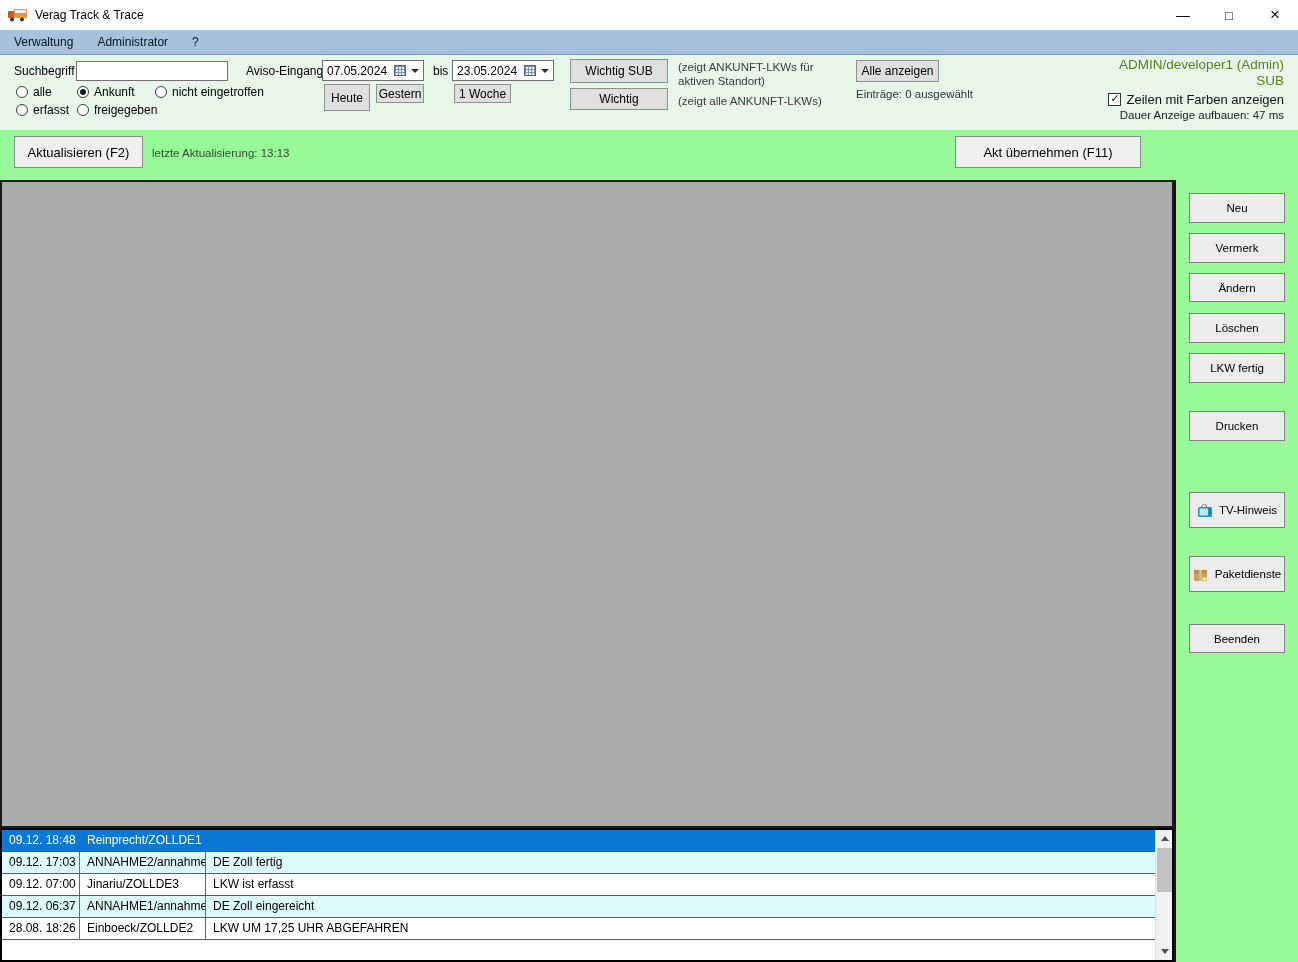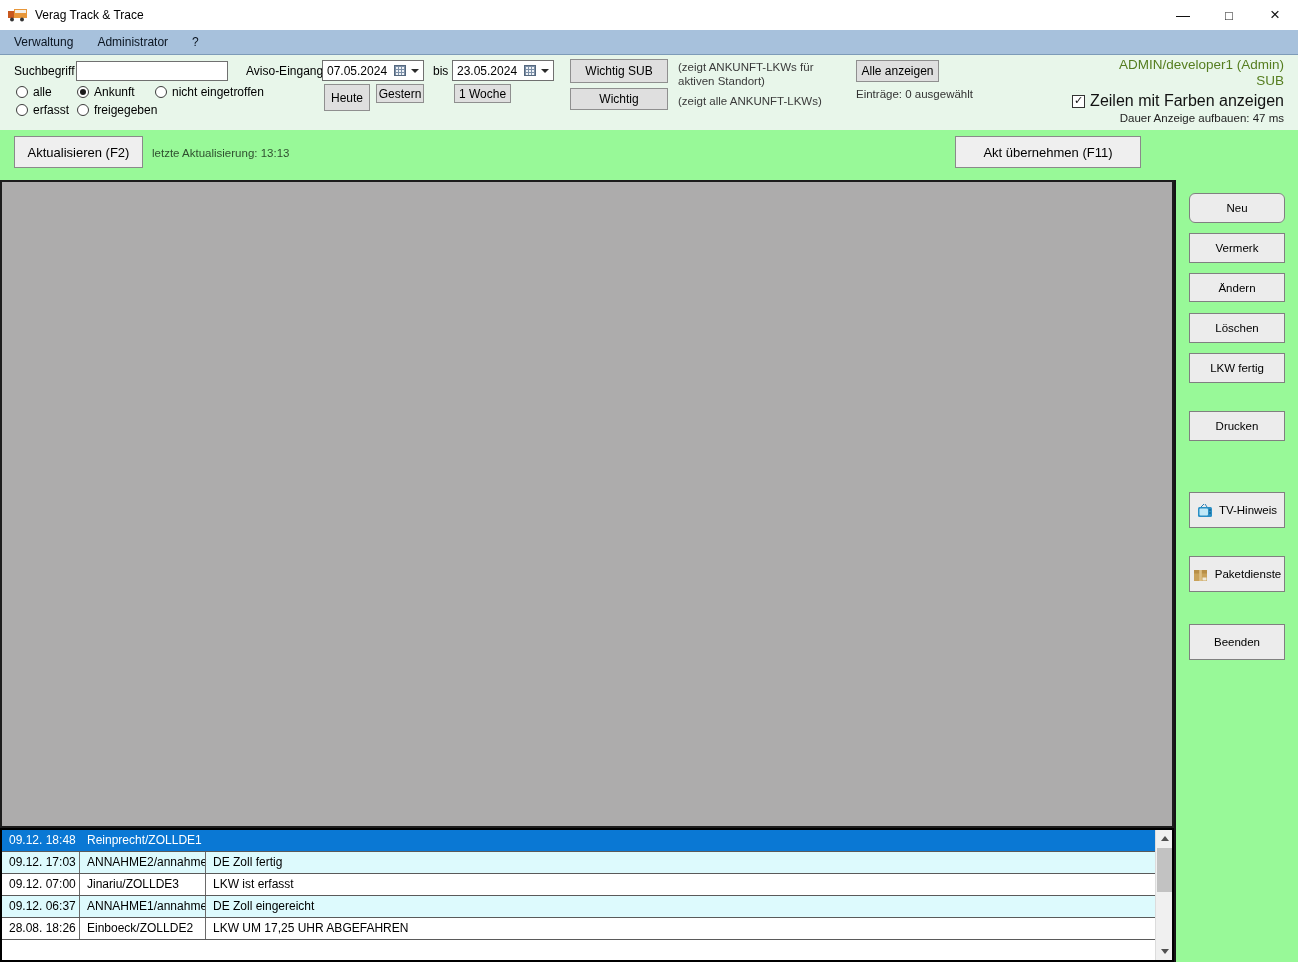--- a/index.html
+++ b/index.html
@@ -31,21 +31,21 @@
   .cal-icon { width:12px; height:11px; border:1px solid #55687e; margin-right:5px;
       background-image:repeating-linear-gradient(to right,#7d90a8 0 1px,transparent 1px 3px),
                        repeating-linear-gradient(to bottom,#7d90a8 0 1px,transparent 1px 3px);
       background-color:#eef2f7; flex:none; }
   .dd-arrow { width:0; height:0; border-left:4px solid transparent; border-right:4px solid transparent; border-top:4px solid #2b2b2b; flex:none; }
   .btn { position:absolute; background:#dfdfdf; border:1px solid #8f8f8f; font:12px "Liberation Sans",sans-serif; color:#000; display:flex; align-items:center; justify-content:center; cursor:default; }
   .hint { position:absolute; color:#3a3a3a; font-size:11.5px; line-height:14px; }
   .entries { position:absolute; color:#333; font-size:11.5px; }
   .user-block { position:absolute; right:14px; top:2px; width:280px; text-align:right; }
   .user-line { font-size:13.5px; color:#557d1f; line-height:16px; }
-  .cbx-row { display:flex; justify-content:flex-end; align-items:center; gap:5px; margin-top:3px; font-size:16px; color:#111; }
+  .cbx-row { display:flex; justify-content:flex-end; align-items:center; gap:5px; margin-top:3px; font-size:13px; color:#111; }
   .cbx { width:13px; height:13px; border:1px solid #333; background:#fff; position:relative; flex:none; }
   .cbx::after { content:"✓"; position:absolute; left:1px; top:-2px; font-size:11px; color:#111; }
   .dauer { font-size:11.5px; color:#222; margin-top:2px; }
 
   
   .commandbar { position:absolute; left:0; top:130px; width:1298px; height:50px; background:#98f998; }
   .big-btn { position:absolute; background:#efefef; border:1px solid #8a8a8a; font:13px "Liberation Sans",sans-serif; display:flex; align-items:center; justify-content:center; }
   .lastupd { position:absolute; left:152px; top:17px; font-size:11.5px; color:#2f4f2f; }
 
   
@@ -167,21 +167,21 @@
 
   <div class="commandbar">
     <div class="big-btn" style="left:14px; top:6px; width:129px; height:32px;">Aktualisieren (F2)</div>
     <span class="lastupd">letzte Aktualisierung: 13:13</span>
     <div class="big-btn" style="left:955px; top:6px; width:186px; height:32px;">Akt übernehmen (F11)</div>
   </div>
 
   <div class="main-gray"></div>
 
   <div class="sidebar">
-    <div class="side-btn" style="top:13px; height:30px;border-radius:6px;">Neu</div>
+    <div class="side-btn" style="top:13px; height:30px;">Neu</div>
     <div class="side-btn" style="top:53px; height:30px;">Vermerk</div>
     <div class="side-btn" style="top:93px; height:29px;">Ändern</div>
     <div class="side-btn" style="top:133px; height:30px;">Löschen</div>
     <div class="side-btn" style="top:173px; height:30px;">LKW fertig</div>
     <div class="side-btn" style="top:231px; height:30px;">Drucken</div>
 
     <div class="side-btn" style="top:312px; height:36px;">
       <span class="tv-ico">
         <svg width="16" height="14" viewBox="0 0 16 14">
           <path d="M4 3 L7 0 M10 3 L8 0" stroke="#2a7fb5" stroke-width="1" fill="none"></path>
@@ -199,21 +199,21 @@
         <svg width="15" height="14" viewBox="0 0 15 14">
           <rect x="1" y="2" width="13" height="11" fill="#c9a25a"></rect>
           <rect x="1" y="2" width="13" height="3.5" fill="#b88f47"></rect>
           <rect x="6.2" y="2" width="2.6" height="11" fill="#dcbf85"></rect>
           <rect x="9.5" y="9.5" width="4" height="3" fill="#f0ead8"></rect>
         </svg>
       </span>
       <span>Paketdienste</span>
     </div>
 
-    <div class="side-btn" style="top:444px; height:36px;">Beenden</div>
+    <div class="side-btn" style="top:444px; height:29px;">Beenden</div>
   </div>
 
   <div class="logtable">
     <div class="trow sel">
       <div class="tc c1">09.12. 18:48</div>
       <div class="tc c2">Reinprecht/ZOLLDE1</div>
       <div class="tc c3"></div>
     </div>
     <div class="trow cyan">
       <div class="tc c1">09.12. 17:03</div>

